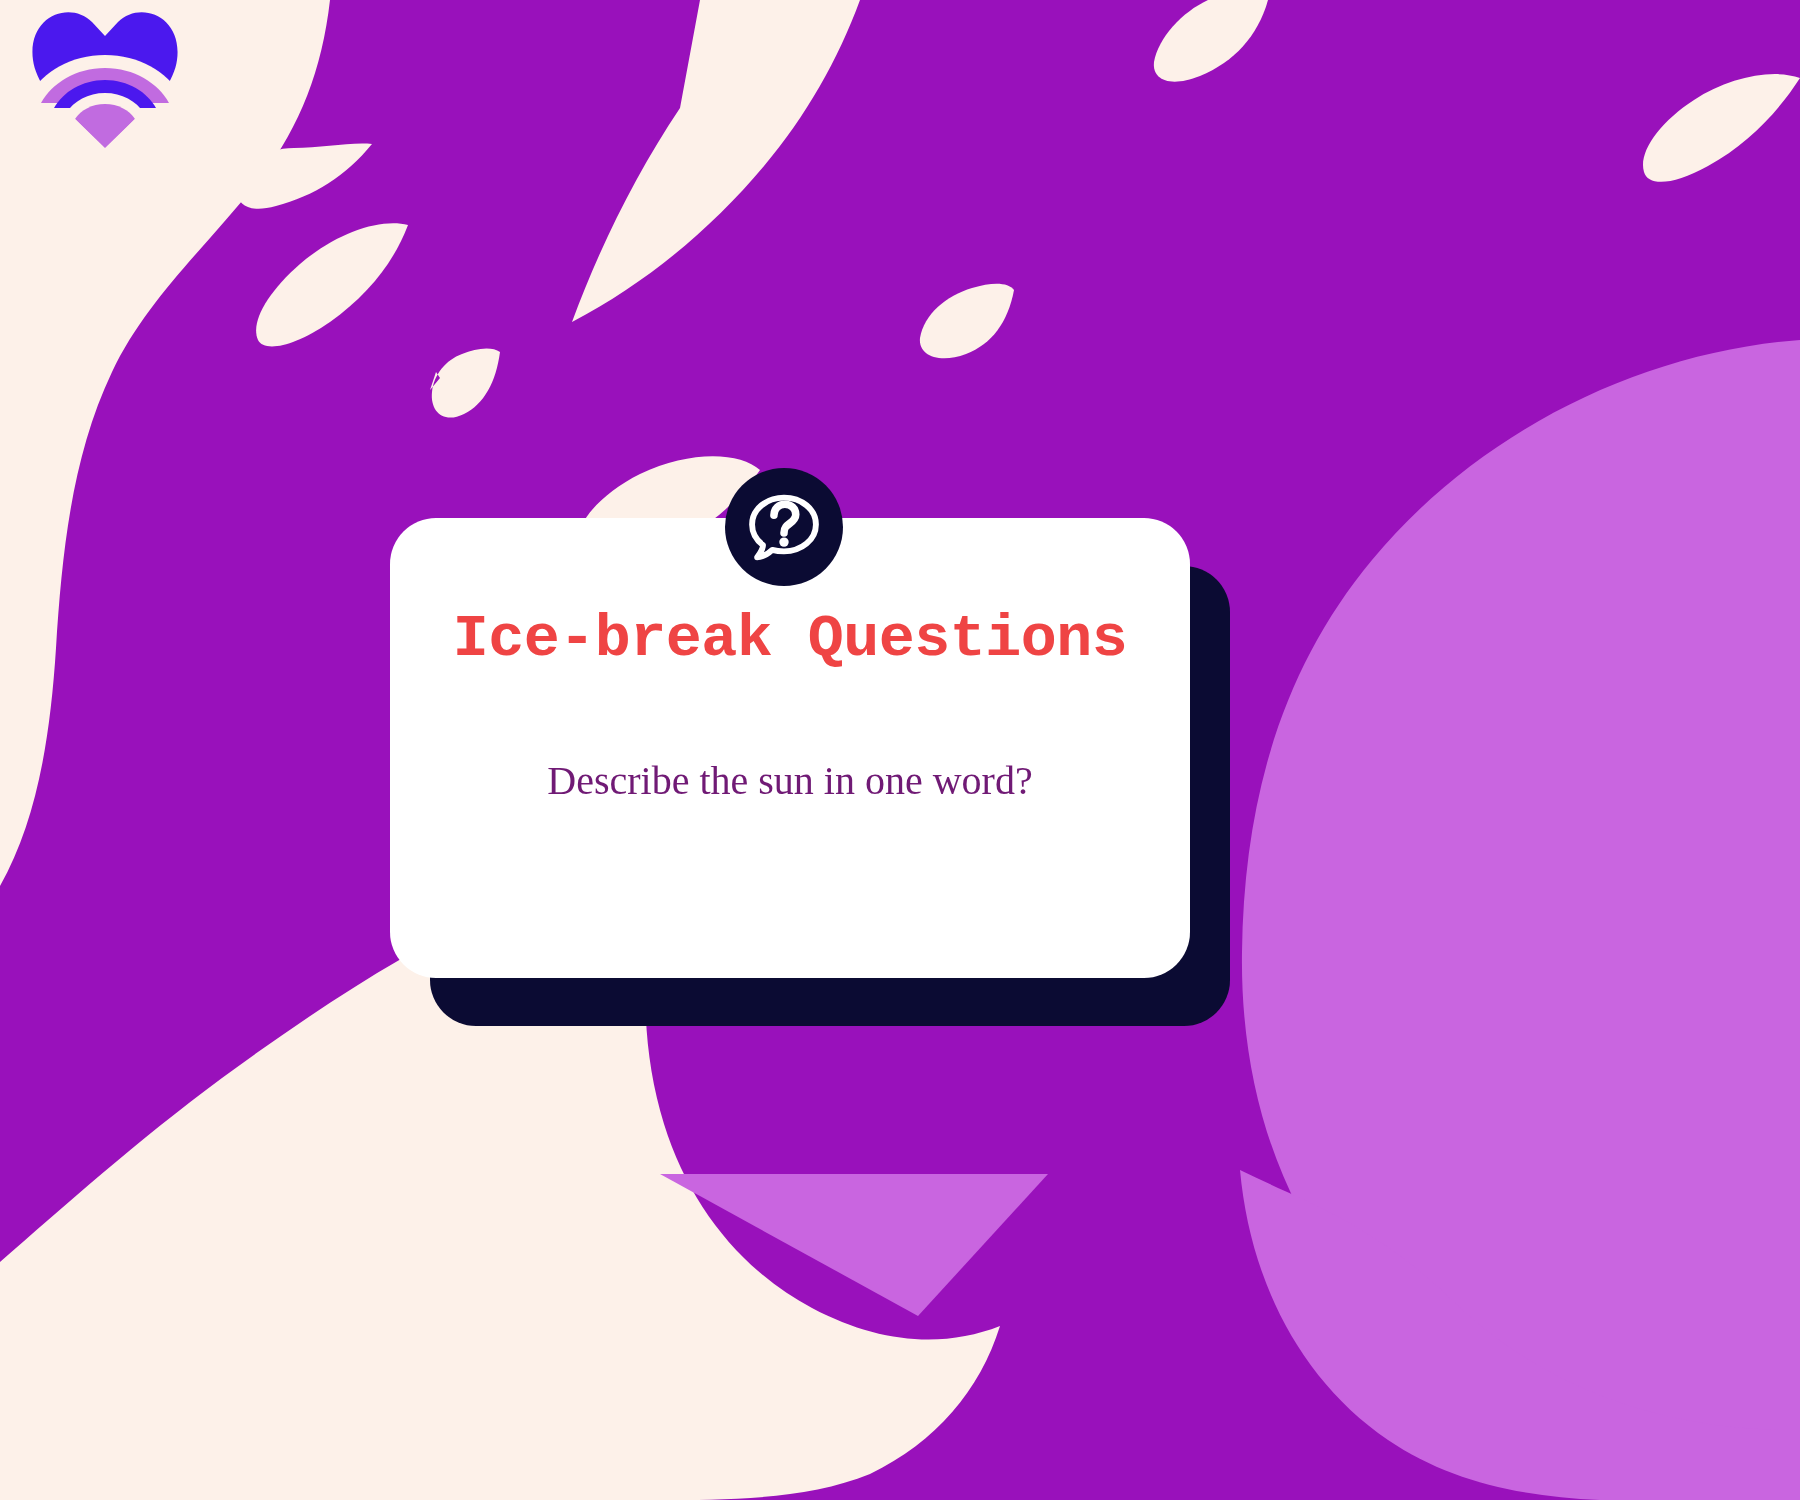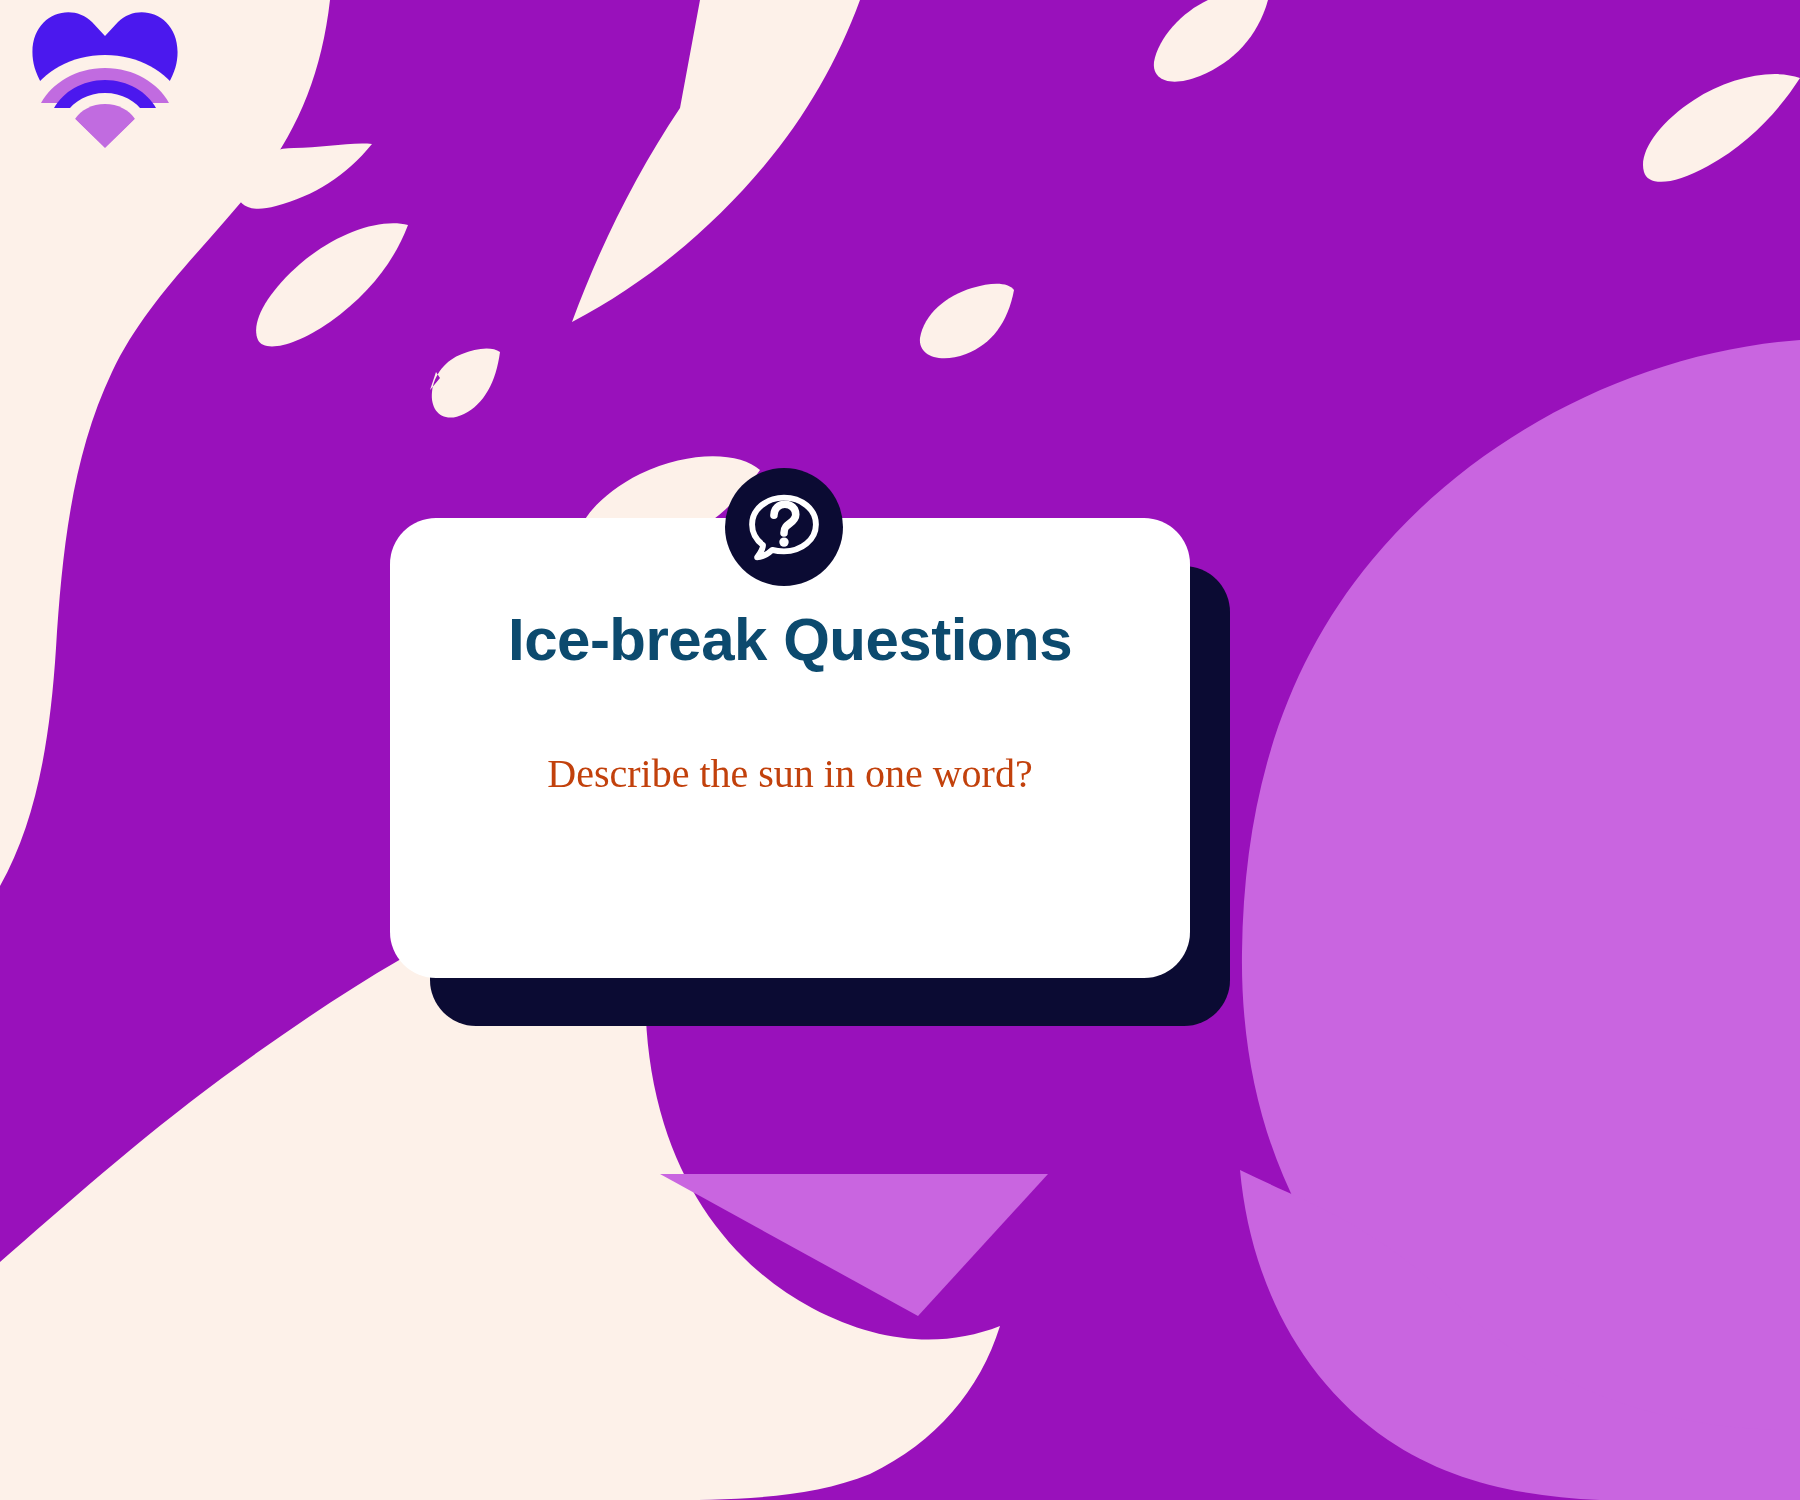--- a/index.html
+++ b/index.html
@@ -56,36 +56,36 @@
     width: 800px;
     height: 460px;
     background: #ffffff;
     border-radius: 46px;
     box-sizing: border-box;
     padding: 90px 60px 0 60px;
     text-align: center;
   }
   #card-title {
     margin: 0;
-    font-family: Liberation Sans, sans-serif;
+    font-family: Liberation Mono, monospace;
     font-weight: 700;
     font-size: 60px;
     line-height: 1.05;
     letter-spacing: -0.5px;
-    color: #0c4a6e;
+    color: #ef4444;
     white-space: nowrap;
   }
   #card-question {
-    margin: 1px;
+    margin: 8px;
     padding-top: 76px;
     font-family: "Liberation Serif", serif;
     font-weight: 400;
     font-size: 40px;
     line-height: 1.3;
-    color: #c2410c;
+    color: #701a75;
   }
 
   
   #question-badge {
     position: absolute;
     left: 725px;
     top: 468px;
     width: 118px;
     height: 118px;
     border-radius: 50%;

